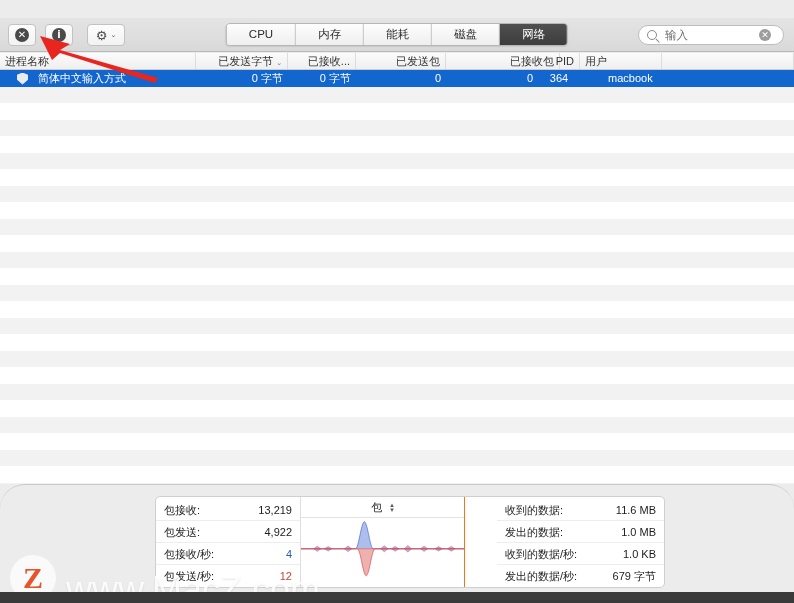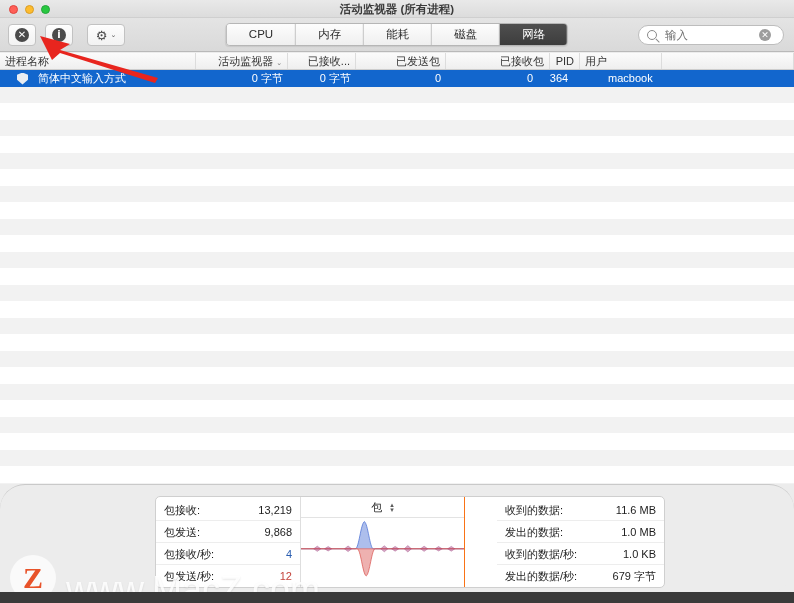--- a/index.html
+++ b/index.html
@@ -210,28 +210,20 @@
   .arrow-layer {
     position: absolute; left: 0; top: 0; width: 794px; height: 603px;
     pointer-events: none;
   }
 </style>
 </head>
 <body>
 
 <div id="app">
 
-  <div class="titlebar">
-    <div class="traffic">
-      <span class="light red"></span>
-      <span class="light yellow"></span>
-      <span class="light green"></span>
-    </div>
-    <div class="window-title">活动监视器 (所有进程)</div>
-  </div>
 
   <div class="toolbar">
     <div class="tb-btn" id="btn-stop">
       <span class="glyph-circle">✕</span>
     </div>
     <div class="tb-btn" id="btn-info">
       <span class="glyph-circle">i</span>
     </div>
     <div class="tb-btn" id="btn-gear">
       <span class="gear-ico">⚙</span>
@@ -248,24 +240,24 @@
 
     <div class="searchbox">
       <span class="search-ico"></span>
       <input class="search-input" type="text" value="输入" style="">
       <span class="search-clear">✕</span>
     </div>
   </div>
 
   <div class="colhead">
       <div class="ch l" style="left: 0px; width: 196px;"><span>进程名称</span></div>
-      <div class="ch r" style="left: 196px; width: 92px;"><span>活动监视器</span><span class="sortcaret">⌄</span></div>
+      <div class="ch r" style="left: 196px; width: 92px;"><span>已发送字节</span><span class="sortcaret">⌄</span></div>
       <div class="ch r" style="left: 288px; width: 68px;"><span>已接收...</span></div>
       <div class="ch r" style="left: 356px; width: 90px;"><span>已发送包</span></div>
-      <div class="ch r" style="left: 458px; width: 92px;"><span>已接收包</span></div>
+      <div class="ch r" style="left: 468px; width: 92px;"><span>已接收包</span></div>
       <div class="ch r" style="left: 538px; width: 42px;"><span>PID</span></div>
       <div class="ch l" style="left: 580px; width: 82px;"><span>用户</span></div>
       <div class="ch l" style="left: 662px; width: 132px;"><span></span></div>
     </div>
 
   <div class="listarea">
       <div class="row sel">
         <span class="proc-ico"></span>
         <div class="cell l" style="left: 33px; width: 163px;">简体中文输入方式</div>
         <div class="cell r" style="left: 196px; width: 92px;">0 字节</div>
@@ -305,21 +297,21 @@
   <div class="bottom">
     <div class="statsbox">
 
       <div class="stat-col left">
           <div class="stat-row">
             <span class="k">包接收:</span>
             <span class="v ">13,219</span>
           </div>
           <div class="stat-row">
             <span class="k">包发送:</span>
-            <span class="v ">9,868</span>
+            <span class="v ">4,922</span>
           </div>
           <div class="stat-row">
             <span class="k">包接收/秒:</span>
             <span class="v blue">4</span>
           </div>
           <div class="stat-row">
             <span class="k">包发送/秒:</span>
             <span class="v red">12</span>
           </div>
         </div>

